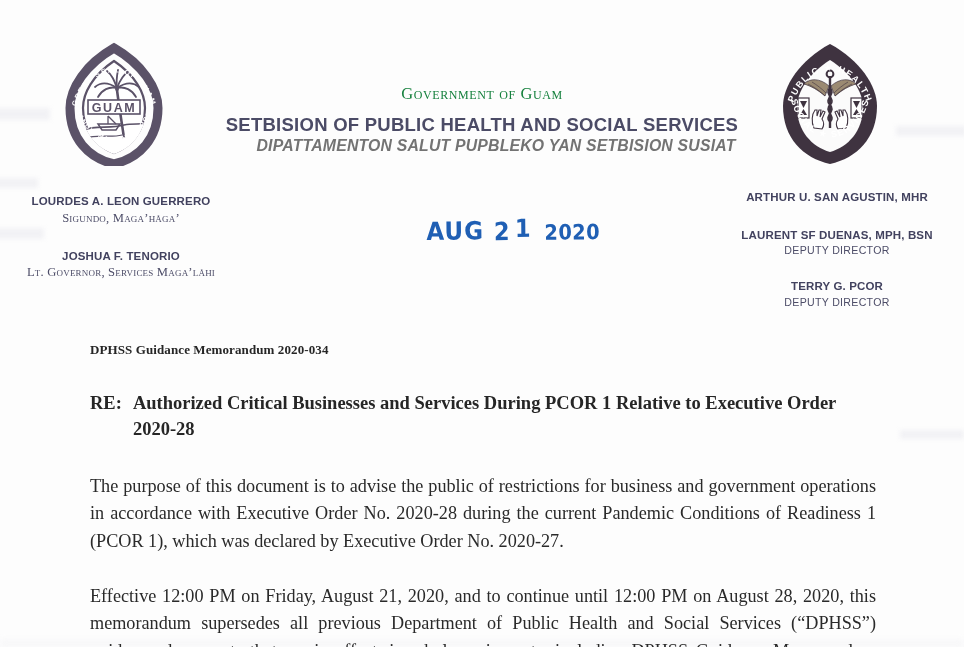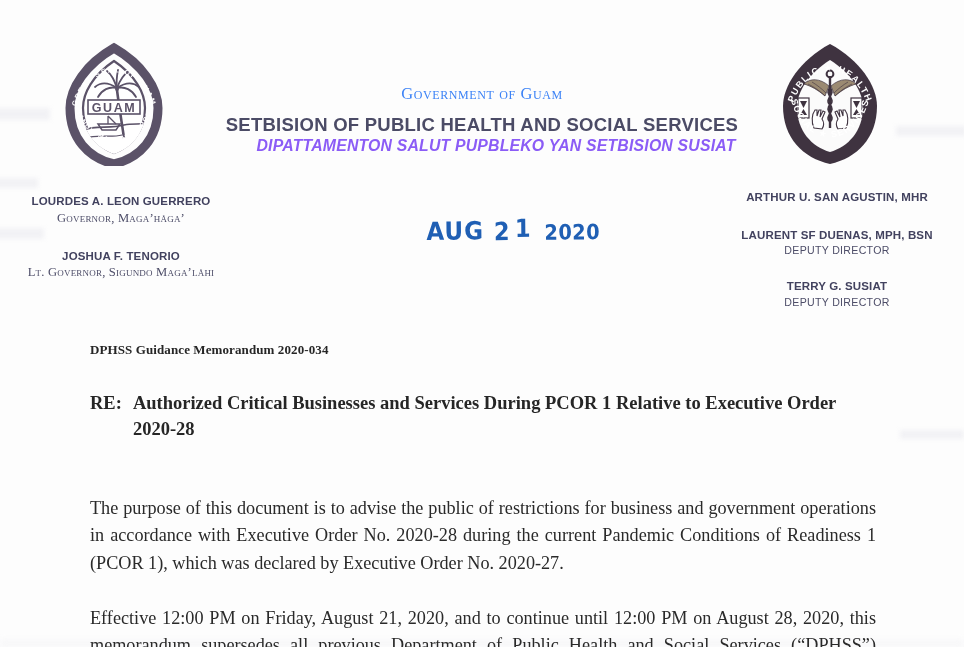--- a/index.html
+++ b/index.html
@@ -46,39 +46,39 @@
     top: 84px;
     width: 964px;
     text-align: center;
     color: #4d4d68;
   }
   .gov-line {
     font-family: "Liberation Serif", "DejaVu Serif", serif;
     font-size: 16.5px;
     letter-spacing: .6px;
     font-variant: small-caps;
-    color: #3b82f6;
+    color: #15803d;
     line-height: 1.2;
   }
   .dept-line {
     margin-top: 9px;
     font-family: "Liberation Sans", "DejaVu Sans", sans-serif;
     font-weight: bold;
     font-size: 18.5px;
     letter-spacing: .25px;
     color: #4b4b66;
     line-height: 1.25;
   }
   .dept-chamorro {
     font-family: "Liberation Sans", "DejaVu Sans", sans-serif;
     font-weight: bold;
     font-style: italic;
     font-size: 15.8px;
     letter-spacing: .2px;
-    color: #8b5cf6;
+    color: #737373;
     line-height: 1.3;
     margin-left: 28px;
   }
 
   
   .officials {
     position: absolute;
     text-align: center;
     color: #4a4a66;
     font-family: "Liberation Sans", "DejaVu Sans", sans-serif;
@@ -173,21 +173,21 @@
 
   .para {
     margin-top: 27px;
     font-family: "Liberation Serif", "DejaVu Serif", serif;
     font-size: 18.2px;
     line-height: 1.52;
     text-align: justify;
     text-justify: inter-word;
     color: #2a2a2a;
   }
-  #para-1 { margin-top: 52px; }
+  #para-1 { margin-top: 30px; }
 </style>
 </head>
 <body>
 
 <div id="page">
 
   <div class="scan-smudge sm1"></div>
   <div class="scan-smudge sm2"></div>
   <div class="scan-smudge sm3"></div>
   <div class="scan-smudge sm4"></div>
@@ -295,38 +295,38 @@
 
   <div class="letterhead">
     <div class="gov-line">Government of Guam</div>
     <div class="dept-line">SETBISION OF PUBLIC HEALTH AND SOCIAL SERVICES</div>
     <div class="dept-chamorro">DIPATTAMENTON SALUT PUPBLEKO YAN SETBISION SUSIAT</div>
   </div>
 
   <div id="officials-left" class="officials">
     <div class="official">
       <div class="official-name">LOURDES A. LEON GUERRERO</div>
-      <div class="official-title serif-caps">Governor, Maga’håga’</div>
+      <div class="official-title serif-caps">Sigundo, Maga’håga’</div>
     </div>
     <div class="official">
       <div class="official-name">JOSHUA F. TENORIO</div>
-      <div class="official-title serif-caps">Lt. Governor, Sigundo Maga’låhi</div>
+      <div class="official-title serif-caps">Lt. Governor, Services Maga’låhi</div>
     </div>
   </div>
 
   <div id="officials-right" class="officials">
     <div class="official">
       <div class="official-name">ARTHUR U. SAN AGUSTIN, MHR</div>
     </div>
     <div class="official">
       <div class="official-name">LAURENT SF DUENAS, MPH, BSN</div>
       <div class="official-title">DEPUTY DIRECTOR</div>
     </div>
     <div class="official">
-      <div class="official-name">TERRY G. SUSIAT</div>
+      <div class="official-name">TERRY G. PCOR</div>
       <div class="official-title">DEPUTY DIRECTOR</div>
     </div>
   </div>
 
   <div id="date-stamp">
     <span class="st-mon">AUG</span><span class="st-d1">2</span><span class="st-d2">1</span><span class="st-year">2020</span>
   </div>
 
   <div id="memo-body">
 

